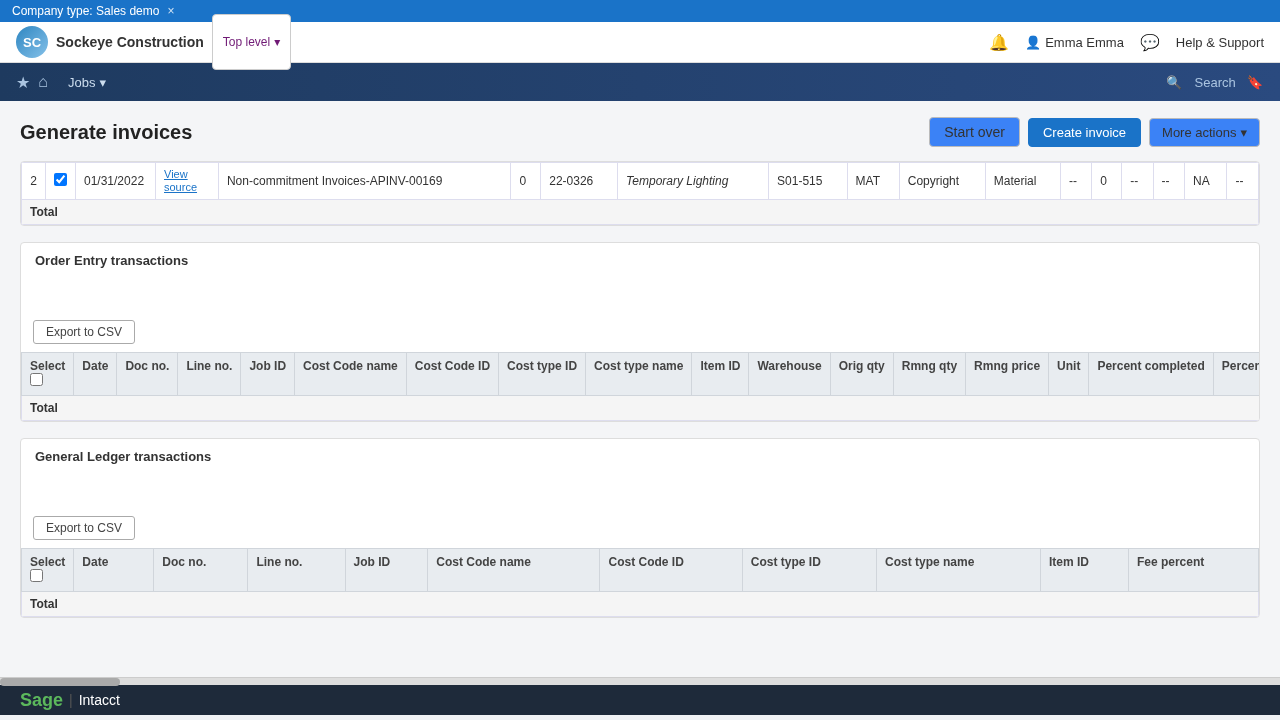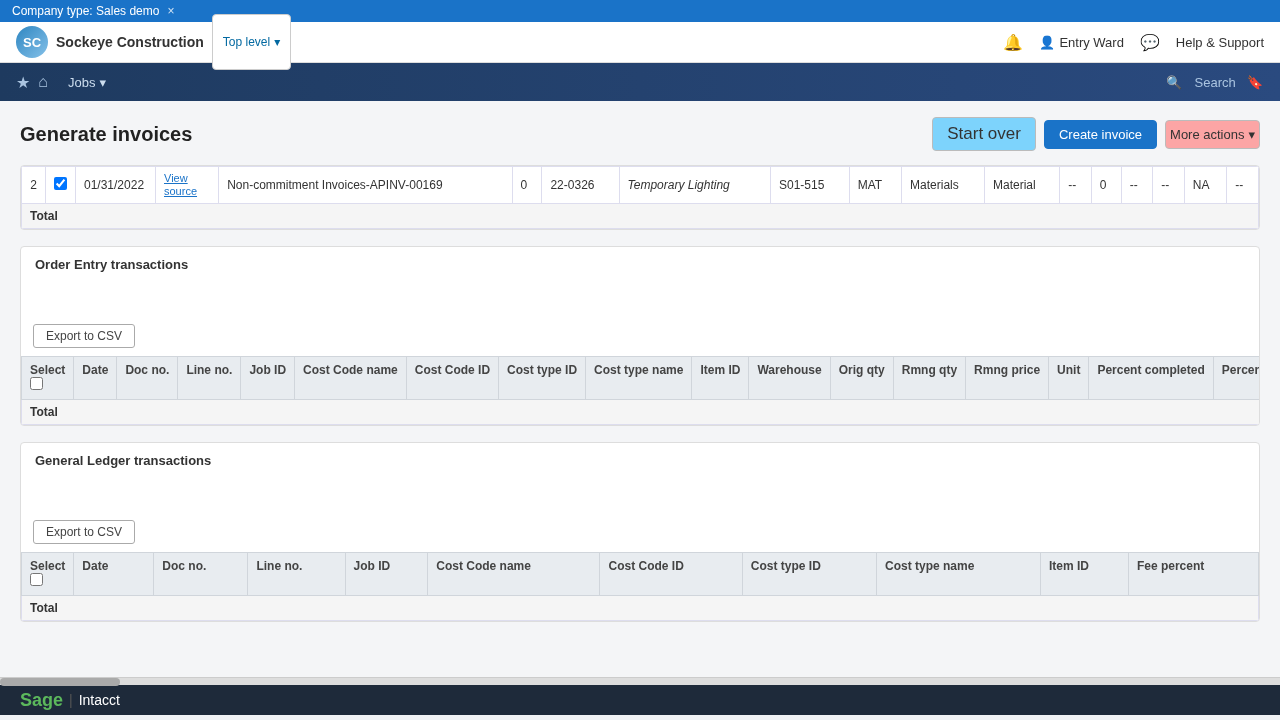--- a/index.html
+++ b/index.html
@@ -30,21 +30,21 @@
     .logo-area { display: flex; align-items: center; gap: 8px; }
     .logo-circle {
       width: 32px; height: 32px; border-radius: 50%;
       background: linear-gradient(135deg, #2e86c1, #85c1e9);
       display: flex; align-items: center; justify-content: center;
       color: white; font-weight: bold; font-size: 13px;
     }
     .company-name { font-weight: 600; font-size: 14px; color: #333; }
     .level-btn {
       background: white; border: 1px solid #ccc; border-radius: 4px;
-      padding: 20px 10px; font-size: 12px; cursor: pointer; color: #0369a1;
+      padding: 20px 10px; font-size: 12px; cursor: pointer; color: #701a75;
       display: flex; align-items: center; gap: 4px;
     }
     .header-right { margin-left: auto; display: flex; align-items: center; gap: 16px; }
     .header-icon { color: #666; cursor: pointer; font-size: 16px; }
     .user-area { display: flex; align-items: center; gap: 4px; font-size: 13px; color: #333; }
     .help-link { font-size: 13px; color: #333; }
 
     
     .navbar {
       background: #2c3e50;
@@ -68,30 +68,30 @@
 
     
     .page-header {
       display: flex; align-items: center; justify-content: space-between;
       margin-bottom: 14px;
       gap: 21px;
     }
     .page-title { font-size: 20px; font-weight: 600; color: #222; }
     .btn-group { display: flex; gap: 8px; align-items: center; }
     .btn-secondary {
-      background: #7dd3fc; border: 1px solid #bbb; border-radius: 4px;
-      padding: 6px 14px; font-size: 17px; cursor: pointer; color: #333;
+      background: #3b82f6; border: 1px solid #bbb; border-radius: 4px;
+      padding: 6px 14px; font-size: 14px; cursor: pointer; color: #333;
     }
     .btn-primary {
       background: #1a73c8; border: 1px solid #1a73c8; border-radius: 4px;
       padding: 6px 14px; font-size: 13px; cursor: pointer; color: white;
     }
     .btn-more {
-      background: #fca5a5; border: 1px solid #bbb; border-radius: 4px;
-      padding: 6px 4px; font-size: 13px; cursor: pointer; color: #333;
+      background: #3b82f6; border: 1px solid #bbb; border-radius: 4px;
+      padding: 6px 12px; font-size: 13px; cursor: pointer; color: #333;
       display: flex; align-items: center; gap: 4px;
     }
 
     
     .section-card {
       background: white;
       border: 1px solid #ddd;
       border-radius: 4px;
       margin-bottom: 16px;
       overflow: hidden;
@@ -159,21 +159,21 @@
     <span class="company-name">Sockeye Construction</span>
     <button class="level-btn">
       <span>Top level</span>
       <span>▾</span>
     </button>
   </div>
   <div class="header-right">
     <span class="header-icon">🔔</span>
     <div class="user-area">
       <span>👤</span>
-      <span>Entry Ward</span>
+      <span>Emma Emma</span>
     </div>
     <span class="header-icon">💬</span>
     <span class="help-link">Help &amp; Support</span>
   </div>
 </div>
 
 <div class="navbar">
   <span class="nav-icon">★</span>
   <span class="nav-icon">⌂</span>
   <div class="nav-item">
@@ -211,21 +211,21 @@
             <td style="width:80px;">01/31/2022</td>
             <td>
               <span class="view-source-link">View<br>source</span>
             </td>
             <td style="min-width:200px;">Non-commitment Invoices-APINV-00169</td>
             <td>0</td>
             <td>22-0326</td>
             <td style="min-width:120px;font-style:italic;">Temporary Lighting</td>
             <td>S01-515</td>
             <td>MAT</td>
-            <td>Materials</td>
+            <td>Copyright</td>
             <td>Material</td>
             <td>--</td>
             <td>0</td>
             <td>--</td>
             <td>--</td>
             <td>NA</td>
             <td>--</td>
           </tr>
           <tr class="row-total">
             <td colspan="18">Total</td>

